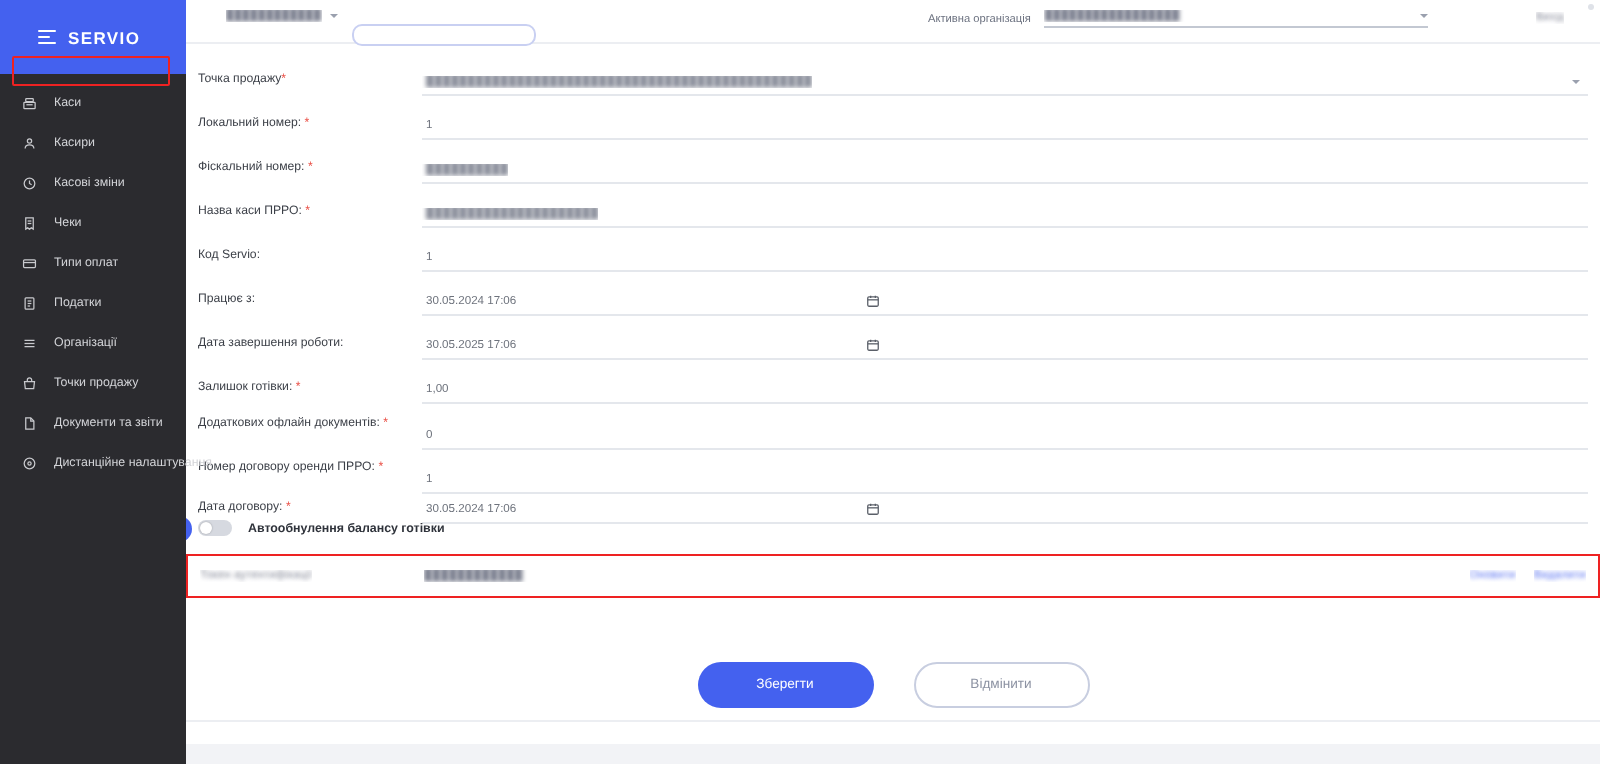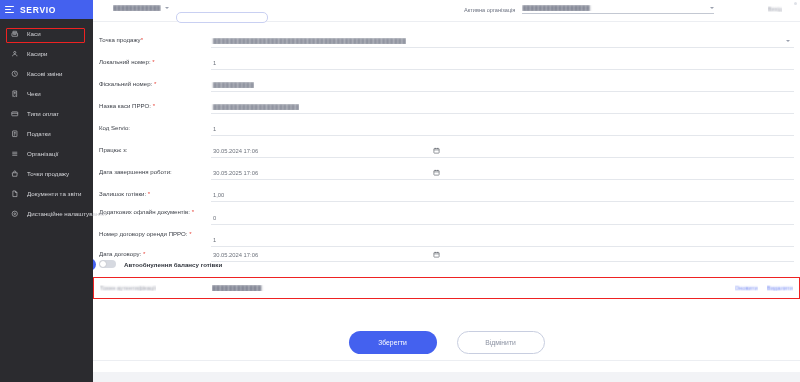--- a/index.html
+++ b/index.html
@@ -20,25 +20,25 @@
 
   
   #sidebar {
     position: absolute;
     left: 0; top: 0;
     width: 93px; height: 382px;
     background: #2b2b2f;
     z-index: 30;
   }
   #sidebar-header {
-    height: 19px;
+    height: 37px;
     background: #4461ef;
     display: flex;
     align-items: center;
-    padding-left: 5px;
+    padding-left: 19px;
     gap: 6px;
   }
   .hamburger {
     width: 9px; height: 7px;
     display: flex; flex-direction: column; justify-content: space-between;
     flex: 0 0 auto;
   }
   .hamburger i { display:block; height: 1.2px; background: #ffffff; border-radius: 1px; }
   .hamburger i:nth-child(1) { width: 9px; }
   .hamburger i:nth-child(2) { width: 6px; }

